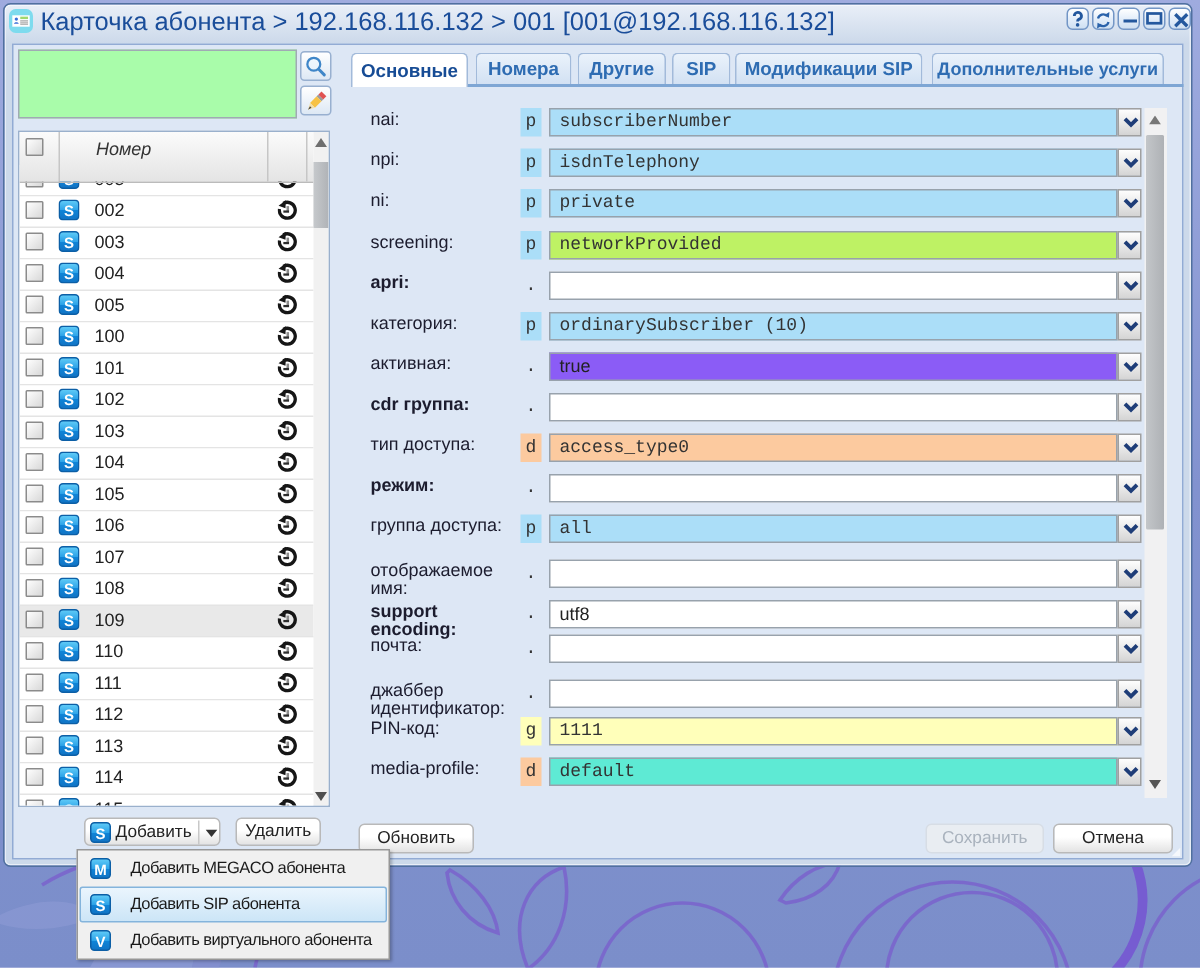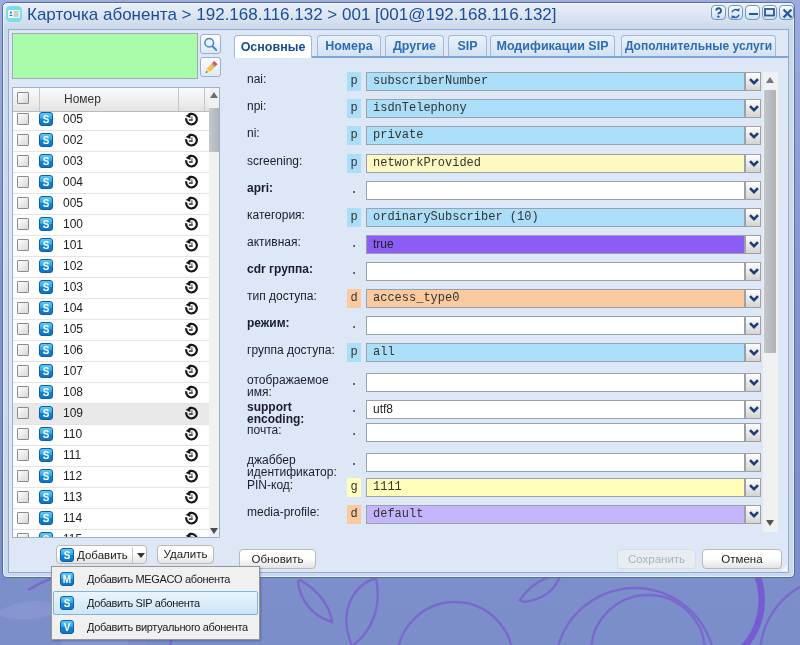--- a/index.html
+++ b/index.html
@@ -5,21 +5,21 @@
 body {width:800px;height:645px;position:relative;overflow:hidden;font-family:"Liberation Sans",sans-serif;background:#7b82c6}
 .window {position:absolute;left:2px;top:2px;width:793px;height:576px;background:linear-gradient(#e9eff8,#ccd9ea 26px,#ccd9ea);border:1px solid #50709f;border-radius:5px;box-shadow:inset 0 0 0 1px rgba(255,255,255,0.55)}
 .titlebar {position:absolute;left:0;top:0;right:0;height:26px}
 .appicon {position:absolute;left:3px;top:3px;width:16px;height:16px}
 .title {position:absolute;left:24px;top:0;line-height:23px;font-size:17px;font-weight:normal;color:#1a4d9a}
 .wbtn {position:absolute;top:2px;width:15px;height:15px;border:1px solid #7396c6;border-radius:4px;background:linear-gradient(#ffffff,#e4eefa 50%,#cfe0f2);text-align:center;line-height:13px;font-size:10px;font-weight:bold;color:#24589e}
 .content {position:absolute;left:5px;top:26px;width:781px;height:544px;border:1px solid #92abd4;background:#dde7f5}
 .green {position:absolute;left:3px;top:3px;width:186px;height:46px;border:1px solid #a0aab4;background:#a9fcaa}
 .sbtn {position:absolute;left:191px;width:21px;height:20px;border:1px solid #98b0d0;border-radius:3px;background:linear-gradient(#ffffff,#dde8f4);text-align:center;padding-top:1px}
 .table {position:absolute;left:3px;top:57px;width:208px;height:451px;border:1px solid #9ab0cc;background:#fff;overflow:hidden}
-.thead {position:absolute;left:0;top:0;width:196px;height:24px;background:linear-gradient(#fbfbfb,#e4e4e4);border-bottom:1px solid #bbb;}
+.thead {position:absolute;left:0;top:0;width:196px;height:34px;background:linear-gradient(#fbfbfb,#e4e4e4);border-bottom:1px solid #bbb;font-style:italic;}
 .thead .hsep {position:absolute;top:0;bottom:0;width:1px;background:#c6c6c6}
 .thtext {position:absolute;left:51px;top:0;line-height:22px;font-size:12px;color:#333}
 .trow {position:absolute;left:0;width:196px;height:21px;border-bottom:1px solid #e4e4e4;background:#fff}
 .tnum {position:absolute;left:50px;top:0;line-height:19px;font-size:12px;color:#222}
 .cb {position:absolute;width:12px;height:12px;border:1px solid #8b8b8b;background:linear-gradient(135deg,#fefefe,#d8d8d8);border-radius:1px}
 .tscroll {position:absolute;right:0;top:0;width:10px;height:449px;background:#f1f1f1}
 .menu {position:absolute;left:51px;top:566px;width:209px;height:74px;background:#f0f0f0;border:1px solid #979797;box-shadow:1px 1px 2px rgba(0,0,0,0.25);z-index:50}
 .mitem {position:absolute;left:1px;width:205px;height:24px}
 .mtext {position:absolute;left:34px;top:0;line-height:24px;font-size:11px;letter-spacing:-0.35px;color:#1a1a1a;white-space:nowrap}
 .mhl {position:absolute;left:1px;width:205px;height:24px;background:linear-gradient(#eaf5fd,#cce5f7);border:1px solid #84b4dc;border-radius:2px}
@@ -658,21 +658,21 @@
         </div>
 <div class="fbtn">
           <svg width="16" height="17" viewBox="0 0 16 17" style="position:absolute;left:0;top:0">
 <path d="M 4 6.2 L 8 10.2 L 12 6.2" fill="none" stroke="#1e3d78" stroke-width="2.6"></path>
           </svg>
         </div>
 </div>
 <div class="frow" style="top:123.5px">
 <div class="flab" style="">screening:</div>
 <div class="flet" style="background:#abdef8;">p</div>
-<div class="fbox" style="background:#fef9c3">
+<div class="fbox" style="background:#bef264">
           <span class="mono">networkProvided</span>
         </div>
 <div class="fbtn">
           <svg width="16" height="17" viewBox="0 0 16 17" style="position:absolute;left:0;top:0">
 <path d="M 4 6.2 L 8 10.2 L 12 6.2" fill="none" stroke="#1e3d78" stroke-width="2.6"></path>
           </svg>
         </div>
 </div>
 <div class="frow" style="top:151px">
 <div class="flab" style="font-weight:bold;">apri:</div>
@@ -814,21 +814,21 @@
         </div>
 <div class="fbtn">
           <svg width="16" height="17" viewBox="0 0 16 17" style="position:absolute;left:0;top:0">
 <path d="M 4 6.2 L 8 10.2 L 12 6.2" fill="none" stroke="#1e3d78" stroke-width="2.6"></path>
           </svg>
         </div>
 </div>
 <div class="frow" style="top:475px">
 <div class="flab" style="">media-profile:</div>
 <div class="flet" style="background:#fcca9f;">d</div>
-<div class="fbox" style="background:#c4b5fd">
+<div class="fbox" style="background:#5eead4">
           <span class="mono">default</span>
         </div>
 <div class="fbtn">
           <svg width="16" height="17" viewBox="0 0 16 17" style="position:absolute;left:0;top:0">
 <path d="M 4 6.2 L 8 10.2 L 12 6.2" fill="none" stroke="#1e3d78" stroke-width="2.6"></path>
           </svg>
         </div>
 </div>
     <div class="fscroll">
       <svg class="sarrow" style="left:3px;top:5px" width="8" height="6">

